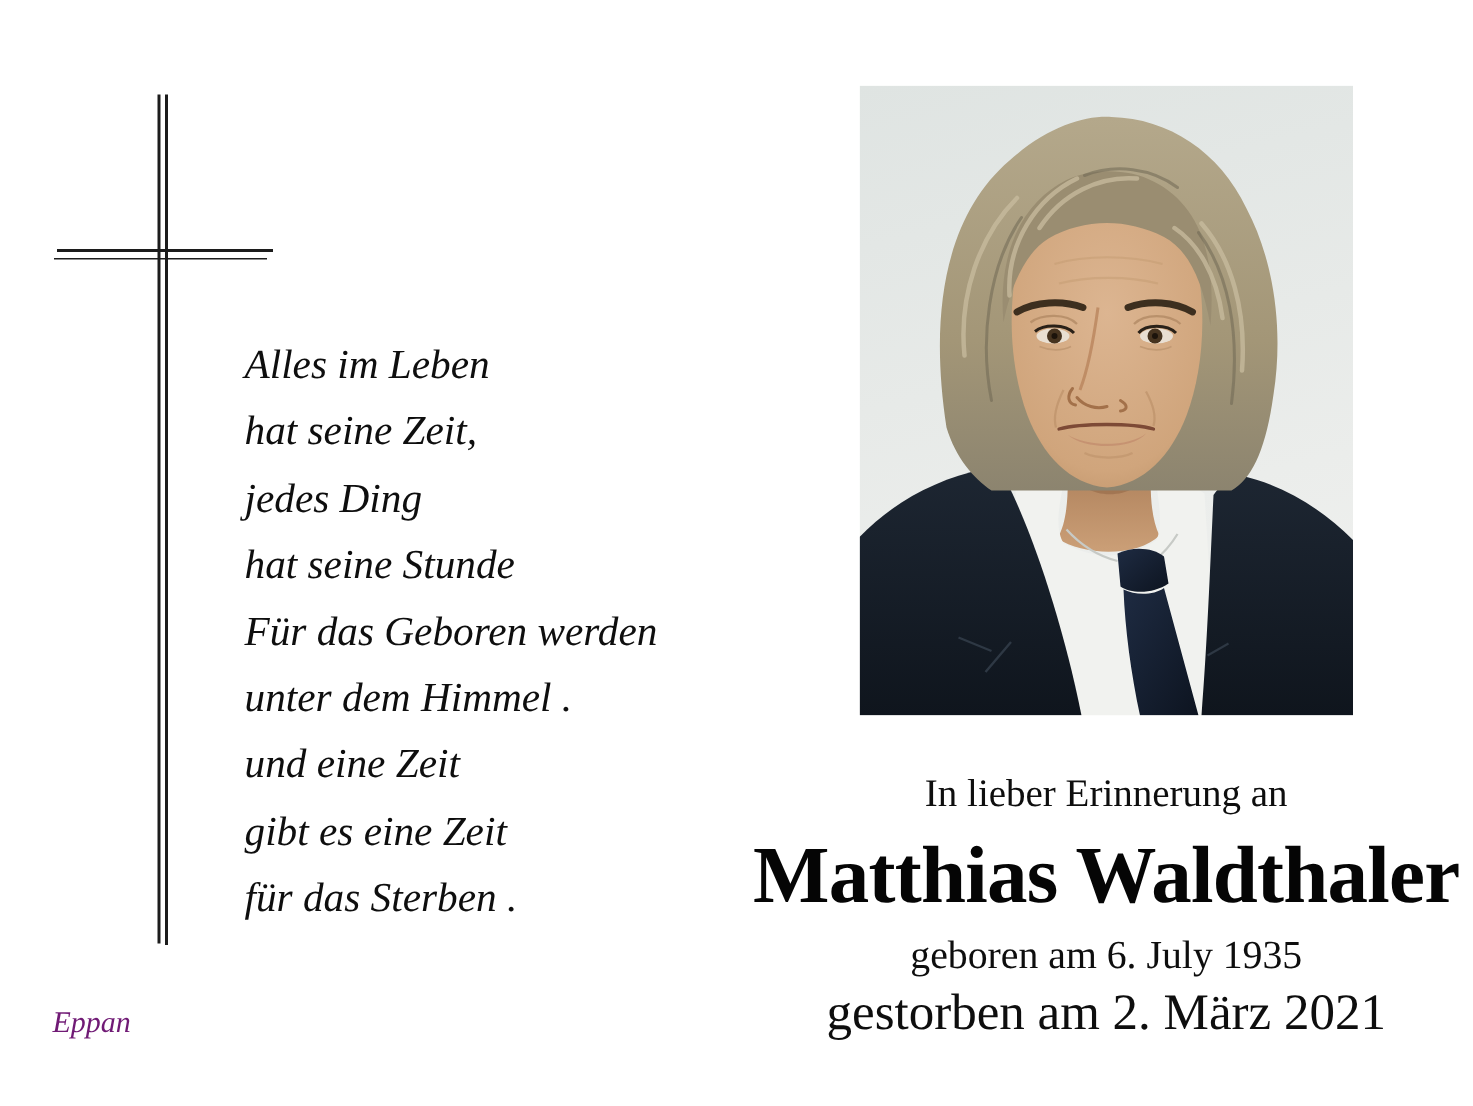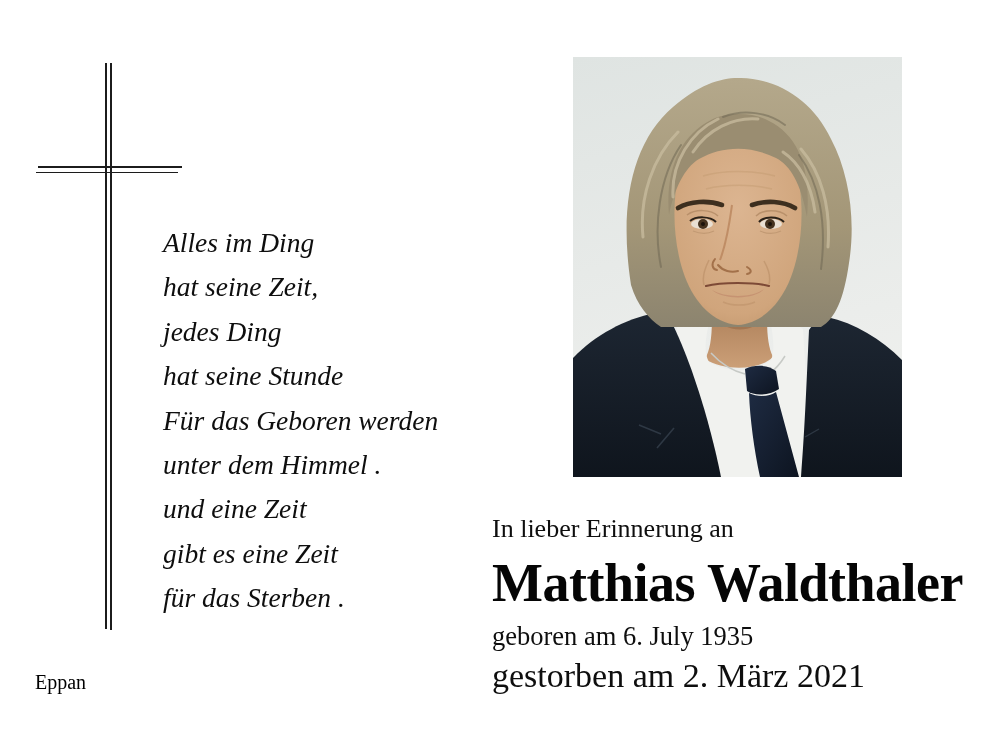--- a/index.html
+++ b/index.html
@@ -19,53 +19,53 @@
   .xh2{left:36px;top:172px;width:142px;height:1.2px;}
   
   .poem{
     position:absolute;left:163px;top:221px;
     font-style:italic;font-size:27.5px;line-height:44.4px;
     white-space:nowrap;color:#0e0e0e;
   }
   
   .place{
     position:absolute;left:35px;top:671px;
-    font-size:20px;color:#000000;
+    font-style:italic;font-size:20px;color:#701a75;
   }
   
   .photo{
     position:absolute;left:573px;top:57px;width:329px;height:420px;
     overflow:hidden;
   }
   .photo svg{display:block;}
   
   .mem{
     position:absolute;left:492px;top:0;width:491px;height:737px;
-    text-align:left;pointer-events:none;
+    text-align:center;pointer-events:none;
   }
   .mem > div{position:absolute;width:100%;left:0;white-space:nowrap;}
   .mem .intro{top:514px;font-size:26px;color:#0e0e0e;}
   .mem .name {top:552px;font-size:54px;font-weight:bold;letter-spacing:-0.5px;color:#050505;}
   .mem .born {top:621px;font-size:26.5px;color:#0e0e0e;}
   .mem .died {top:657px;font-size:34px;color:#0e0e0e;}
 </style>
 </head>
 <body>
 
 <div class="card">
 
   <div>
     <div class="xline xv1"></div>
     <div class="xline xv2"></div>
     <div class="xline xh1"></div>
     <div class="xline xh2"></div>
   </div>
 
   <div class="poem">
-    <div>Alles im Ding</div>
+    <div>Alles im Leben</div>
     <div>hat seine Zeit,</div>
     <div>jedes Ding</div>
     <div>hat seine Stunde</div>
     <div>Für das Geboren werden</div>
     <div>unter dem Himmel .</div>
     <div>und eine Zeit</div>
     <div>gibt es eine Zeit</div>
     <div>für das Sterben .</div>
   </div>
 

